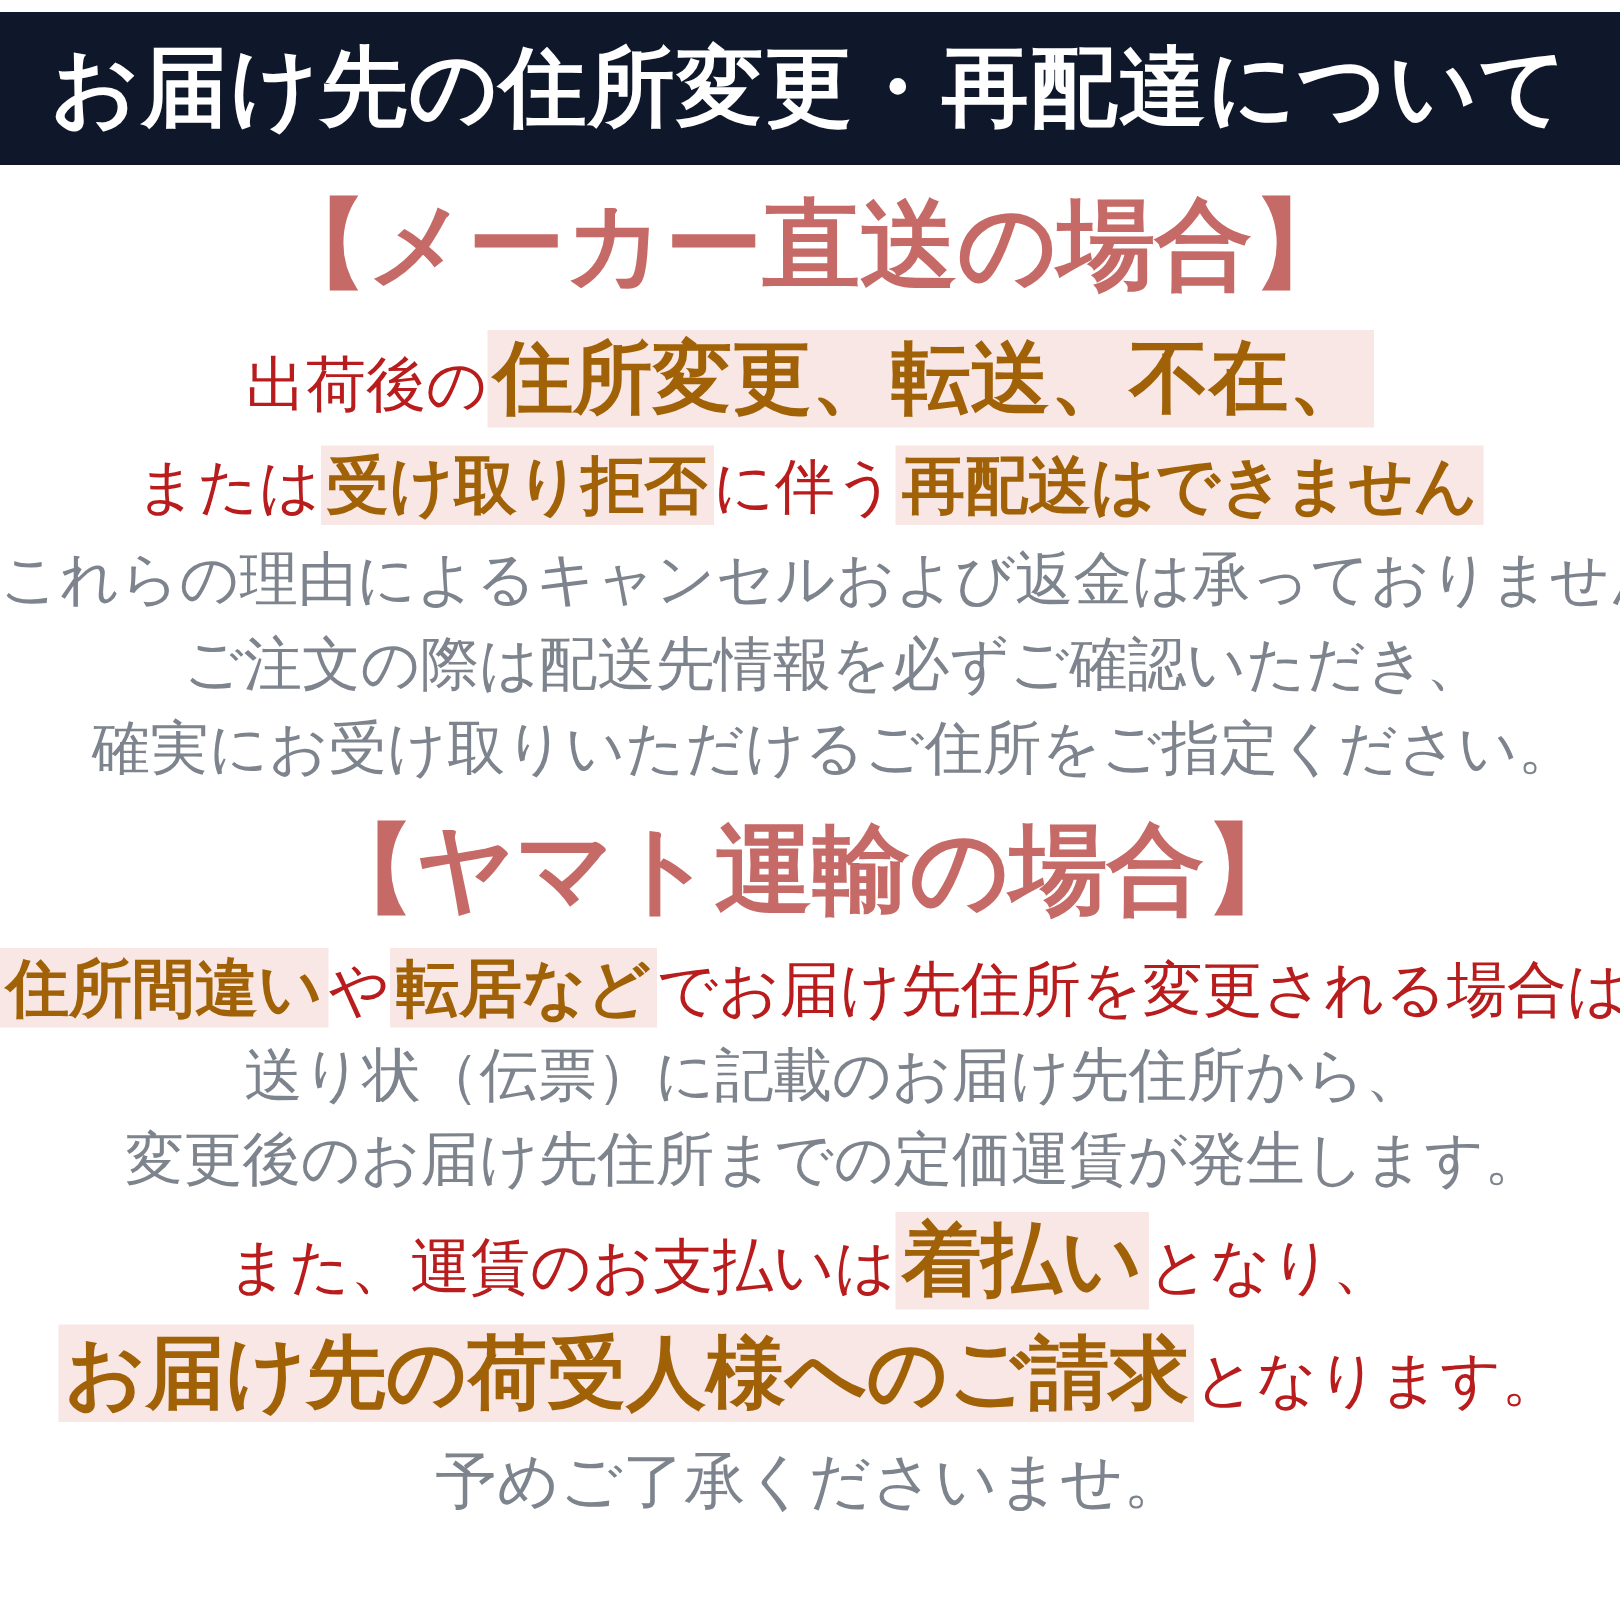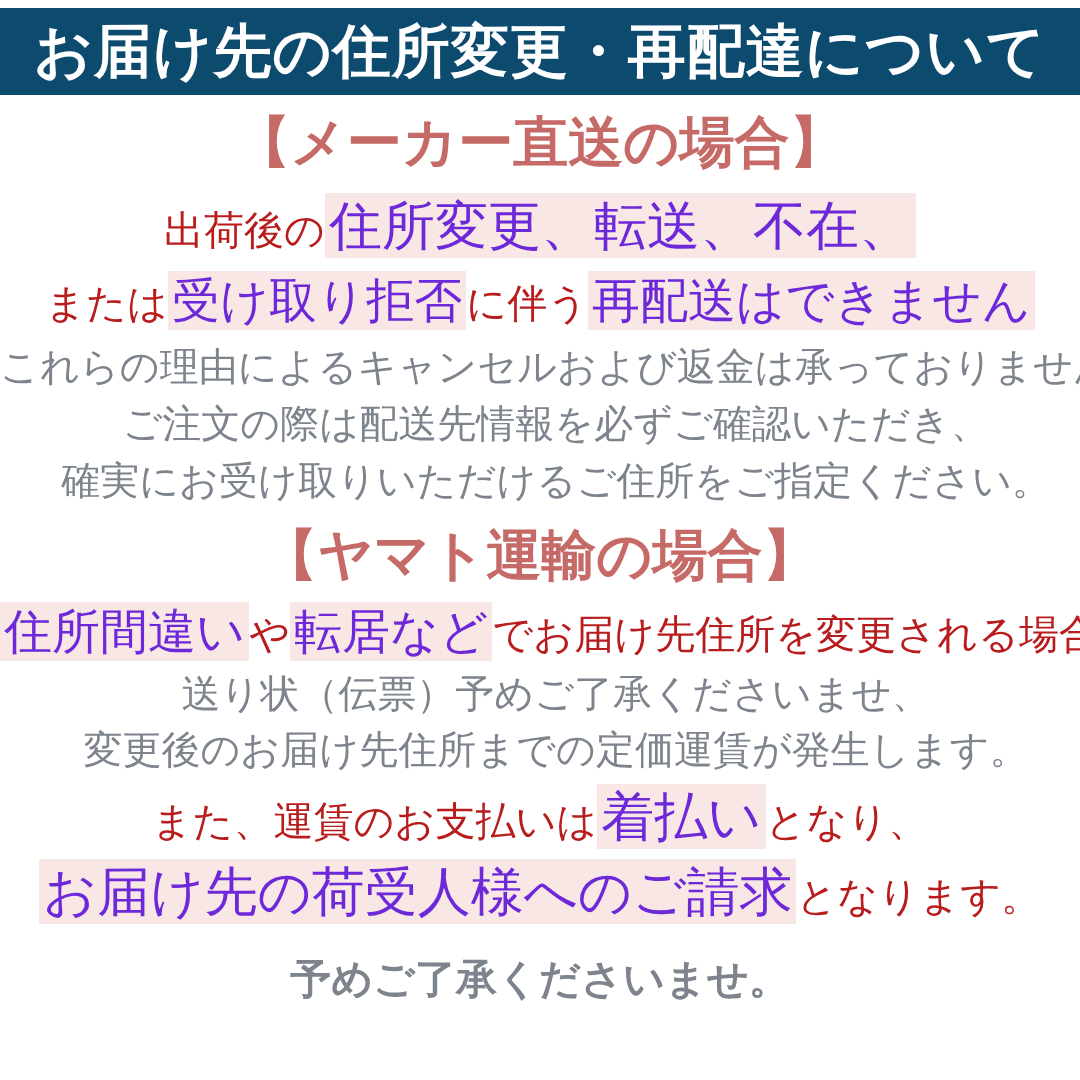--- a/index.html
+++ b/index.html
@@ -13,39 +13,39 @@
   }
   .page {
     width: 1080px;
     height: 1080px;
     background: #ffffff;
     box-sizing: border-box;
   }
   
   .banner {
     margin-top: 8px;
-    height: 87px;
-    background: #0c4a6e;
+    height: 102px;
+    background: #0f172a;
     display: flex;
     align-items: center;
     justify-content: center;
   }
   .banner-title {
     color: #ffffff;
     font-size: 58px;
     font-weight: bold;
     letter-spacing: 1px;
     white-space: nowrap;
   }
   
   .section-heading {
     margin: 14px 0 0 0;
     text-align: center;
     color: #c66a67;
-    font-size: 55px;
+    font-size: 65px;
     font-weight: bold;
     line-height: 1.2;
     white-space: nowrap;
   }
   
   .line {
     margin: 0;
     text-align: center;
     white-space: nowrap;
     line-height: 1.25;
@@ -55,42 +55,42 @@
     font-size: 40px;
     font-weight: 500;
     vertical-align: baseline;
   }
   .gray-line {
     color: #7e848d;
     font-size: 39px;
     font-weight: 500;
   }
   .hl {
-    color: #6d28d9;
+    color: #a16207;
     font-size: 53px;
-    font-weight: normal;
+    font-weight: bold;
     background: #f8e7e5;
     padding: 3px 4px;
     vertical-align: baseline;
   }
-  .hl-big { font-size: 48px; }
+  .hl-big { font-size: 42px; }
   
   .mt-line1   { margin-top: 18px; }
   .mt-line2   { margin-top: 12px; }
   .mt-para    { margin-top: 12px; }
   .mt-para-s  { margin-top: 8px; padding-left: 32px; }
   .mt-head2   { margin-top: 16px; }
   .mt-yline1  { margin-top: 14px; }
   .mt-yline2  { margin-top: 9px; }
   .mt-closing { margin-top: 12px; }
   .closing {
     color: #7e848d;
     font-size: 41px;
-    font-weight: 700;
-    margin-top: 28px;
+    font-weight: 400;
+    margin-top: 12px;
   }
   .footer-note {
     color: #c66a67;
     font-size: 46px;
     font-weight: bold;
     text-align: center;
     margin-top: 10px;
     white-space: nowrap;
   }
 </style>
@@ -110,21 +110,21 @@
   <p class="line mt-line2"><span class="gray">または</span><span class="hl hl-big">受け取り拒否</span><span class="gray">に伴う</span><span class="hl hl-big">再配送はできません</span></p>
 
   <p class="line gray-line mt-para">これらの理由によるキャンセルおよび返金は承っておりませんので、</p>
   <p class="line gray-line mt-para-s">ご注文の際は配送先情報を必ずご確認いただき、</p>
   <p class="line gray-line mt-para-s">確実にお受け取りいただけるご住所をご指定ください。</p>
 
   <h2 class="section-heading mt-head2">【ヤマト運輸の場合】</h2>
 
   <p class="line mt-yline1"><span class="hl hl-big">住所間違い</span><span class="gray">や</span><span class="hl hl-big">転居など</span><span class="gray">でお届け先住所を変更される場合は、</span></p>
 
-  <p class="line gray-line mt-para-s">送り状（伝票）予めご了承くださいませ、</p>
+  <p class="line gray-line mt-para-s">送り状（伝票）に記載のお届け先住所から、</p>
   <p class="line gray-line mt-para-s">変更後のお届け先住所までの定価運賃が発生します。</p>
 
   <p class="line mt-yline2"><span class="gray">また、運賃のお支払いは</span><span class="hl">着払い</span><span class="gray">となり、</span></p>
 
   <p class="line mt-yline2"><span class="hl">お届け先の荷受人様へのご請求</span><span class="gray">となります。</span></p>
 
   <p class="line closing mt-closing">予めご了承くださいませ。</p>
 
 
 </div>

